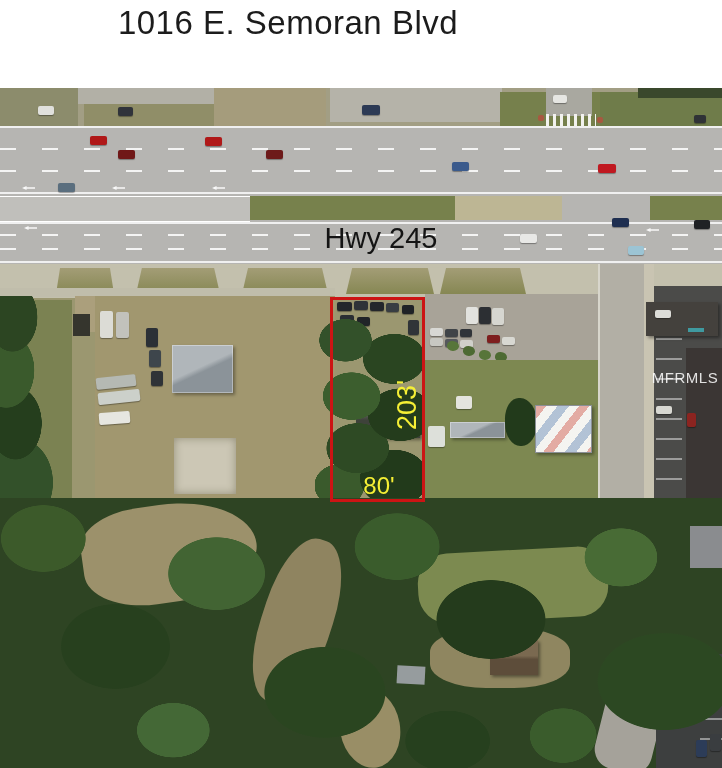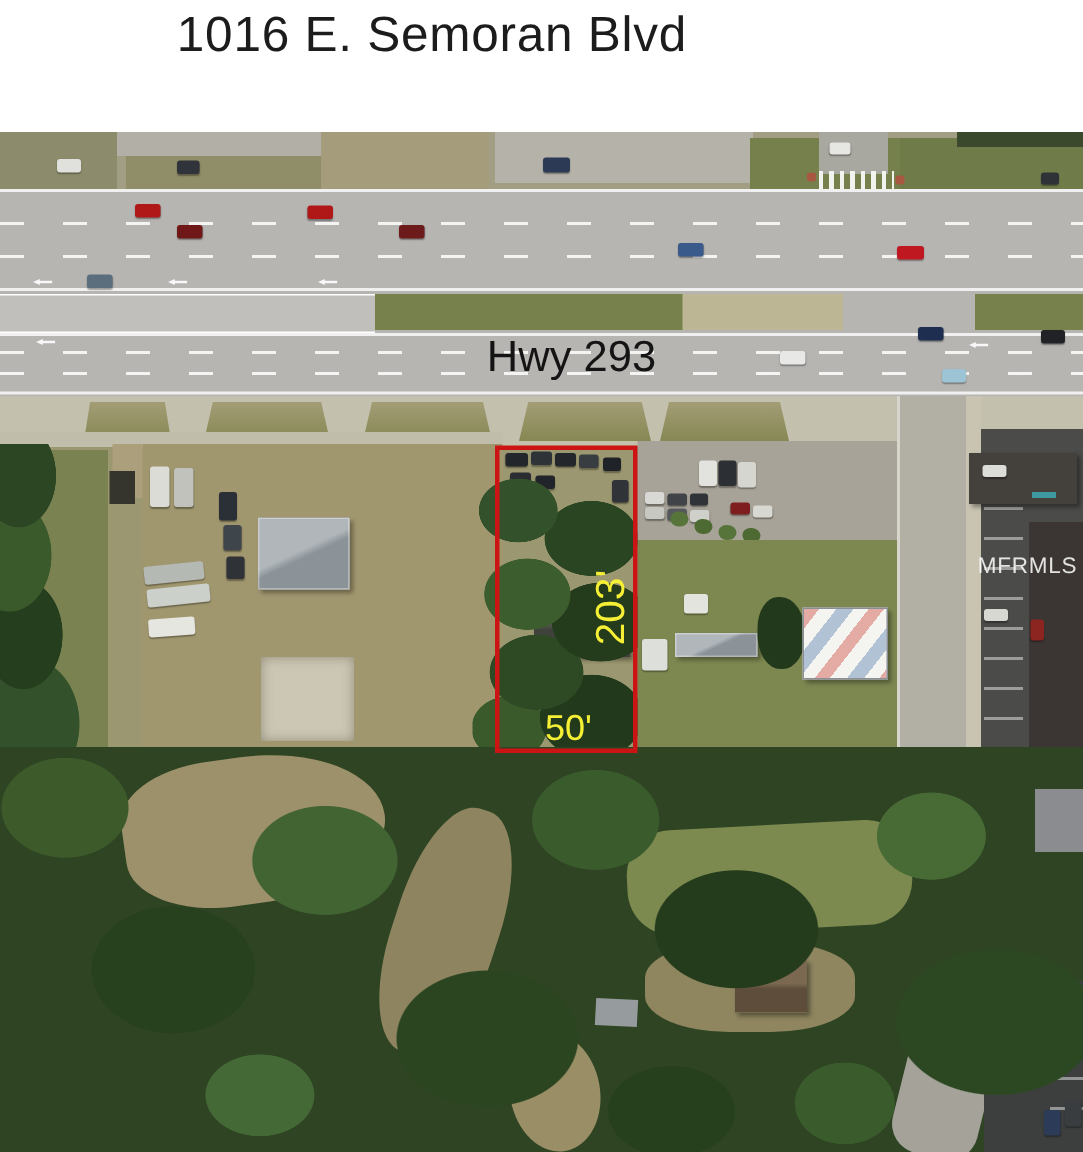--- a/index.html
+++ b/index.html
@@ -145,21 +145,21 @@
       <div class="car" style="left:118px;top:24px;width:17px;height:9px;background:#701818"></div>
       <div class="car" style="left:205px;top:11px;width:17px;height:9px;background:#b01818"></div>
       <div class="car" style="left:266px;top:24px;width:17px;height:9px;background:#6d1a1a"></div>
       <div class="car" style="left:58px;top:57px;width:17px;height:9px;background:#5a6e7e"></div>
       <div class="car" style="left:452px;top:36px;width:17px;height:9px;background:#3a5a8c"></div>
       <div class="car" style="left:598px;top:38px;width:18px;height:9px;background:#c01820"></div>
       <div class="car" style="left:612px;top:92px;width:17px;height:9px;background:#1e2e50"></div>
       <div class="car" style="left:694px;top:94px;width:16px;height:9px;background:#202225"></div>
       <div class="car" style="left:520px;top:108px;width:17px;height:9px;background:#e8e8e6"></div>
       <div class="car" style="left:628px;top:120px;width:16px;height:9px;background:#9cc4d4"></div>
-      <div class="road-label">Hwy 293</div>
+      <div class="road-label">Hwy 245</div>
     </div>
 
     <div class="verge-bottom">
       <div class="trap" style="left:56px;width:58px"></div>
       <div class="trap" style="left:136px;width:84px"></div>
       <div class="trap" style="left:242px;width:86px"></div>
       <div class="trap" style="left:346px;width:88px"></div>
       <div class="trap" style="left:440px;width:86px"></div>
     </div>
 
@@ -245,17 +245,17 @@
       <div class="abs" style="left:656px;top:200px;width:66px;height:70px;background:#3d3f3f"></div>
       <div class="abs stripes-v" style="left:700px;top:200px;width:22px;height:60px"></div>
       <div class="car" style="left:696px;top:242px;width:11px;height:17px;background:#2c3c58"></div>
       <div class="car" style="left:710px;top:236px;width:11px;height:17px;background:#3a3d40"></div>
       <div class="tree-patch" style="left:614px;top:146px;width:52px;height:60px;background:#5d7a3c"></div>
       <div class="texture"></div>
     </div>
 
     <div class="parcel-boundary"></div>
     <div class="dim dim-depth">203'</div>
-    <div class="dim dim-width">50'</div>
+    <div class="dim dim-width">80'</div>
     <div class="watermark">MFRMLS</div>
 
   </div>
 </div>
 
 </body></html>

